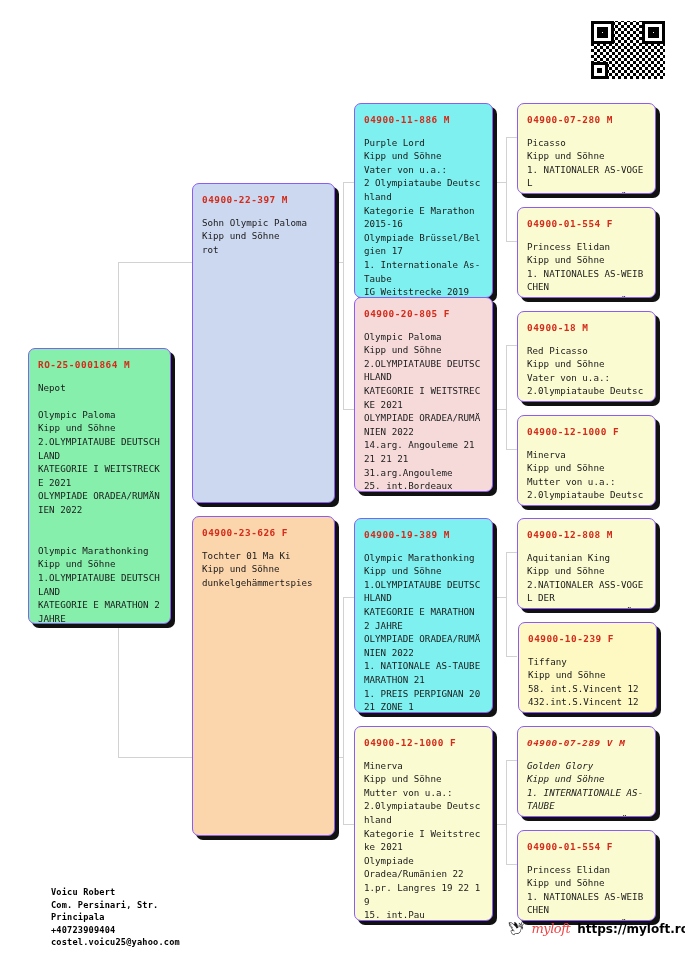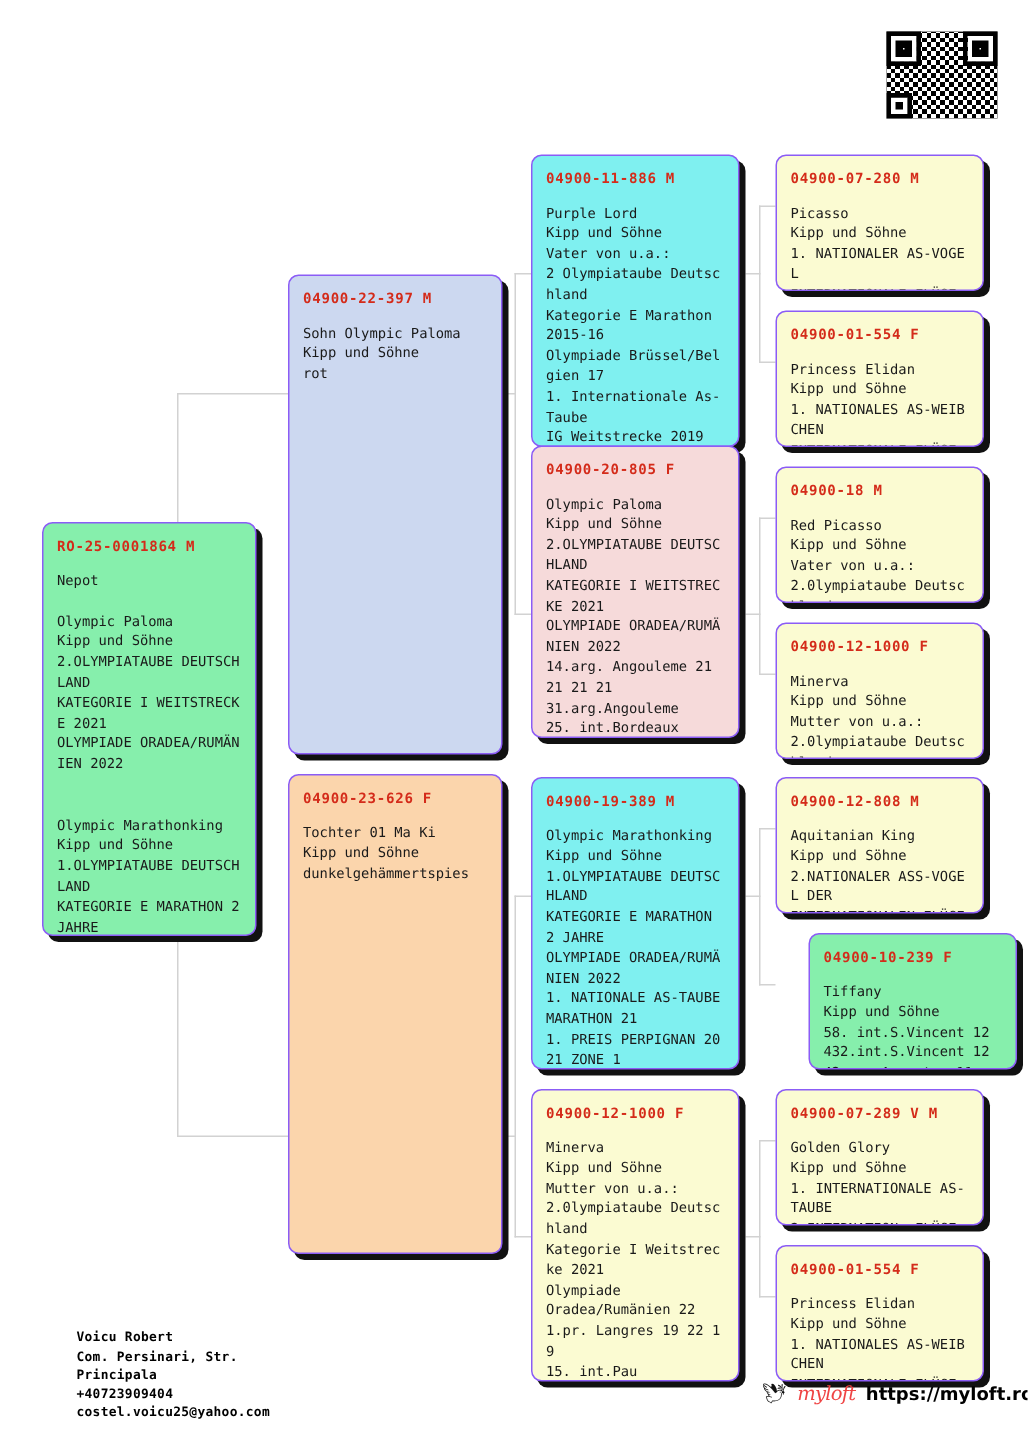--- a/index.html
+++ b/index.html
@@ -302,31 +302,31 @@
   </div>
 
   <div class="card" style="left:517px; top:518px; width:139px; height:91px; background:#fbfbd2;">
     <span class="ring">04900-12-808 M</span>
     <span class="body">Aquitanian King
 Kipp und Söhne
 2.NATIONALER ASS-VOGEL DER
 INTERNATIONALEN FLÜGE 2015</span>
   </div>
 
-  <div class="card" style="left:539px; top:622px; width:139px; height:91px; background:#86efac;">
+  <div class="card" style="left:518px; top:622px; width:139px; height:91px; background:#fef9c3;">
     <span class="ring">04900-10-239 F</span>
     <span class="body">Tiffany
 Kipp und Söhne
 58. int.S.Vincent 12
 432.int.S.Vincent 12
 42.pr. Argenton 11
 77. int.S.Vincent 12</span>
   </div>
 
-  <div class="card" style="left:517px; top:726px; width:139px; height:91px; background:#fbfbd2;">
+  <div class="card" style="left:517px; top:726px; width:139px; height:91px; background:#fbfbd2;font-style:italic;">
     <span class="ring">04900-07-289 V M</span>
     <span class="body">Golden Glory
 Kipp und Söhne
 1. INTERNATIONALE AS-TAUBE
 3 INTERNATION. FLÜGE 2011</span>
   </div>
 
   <div class="card" style="left:517px; top:830px; width:139px; height:91px; background:#fbfbd2;">
     <span class="ring">04900-01-554 F</span>
     <span class="body">Princess Elidan

